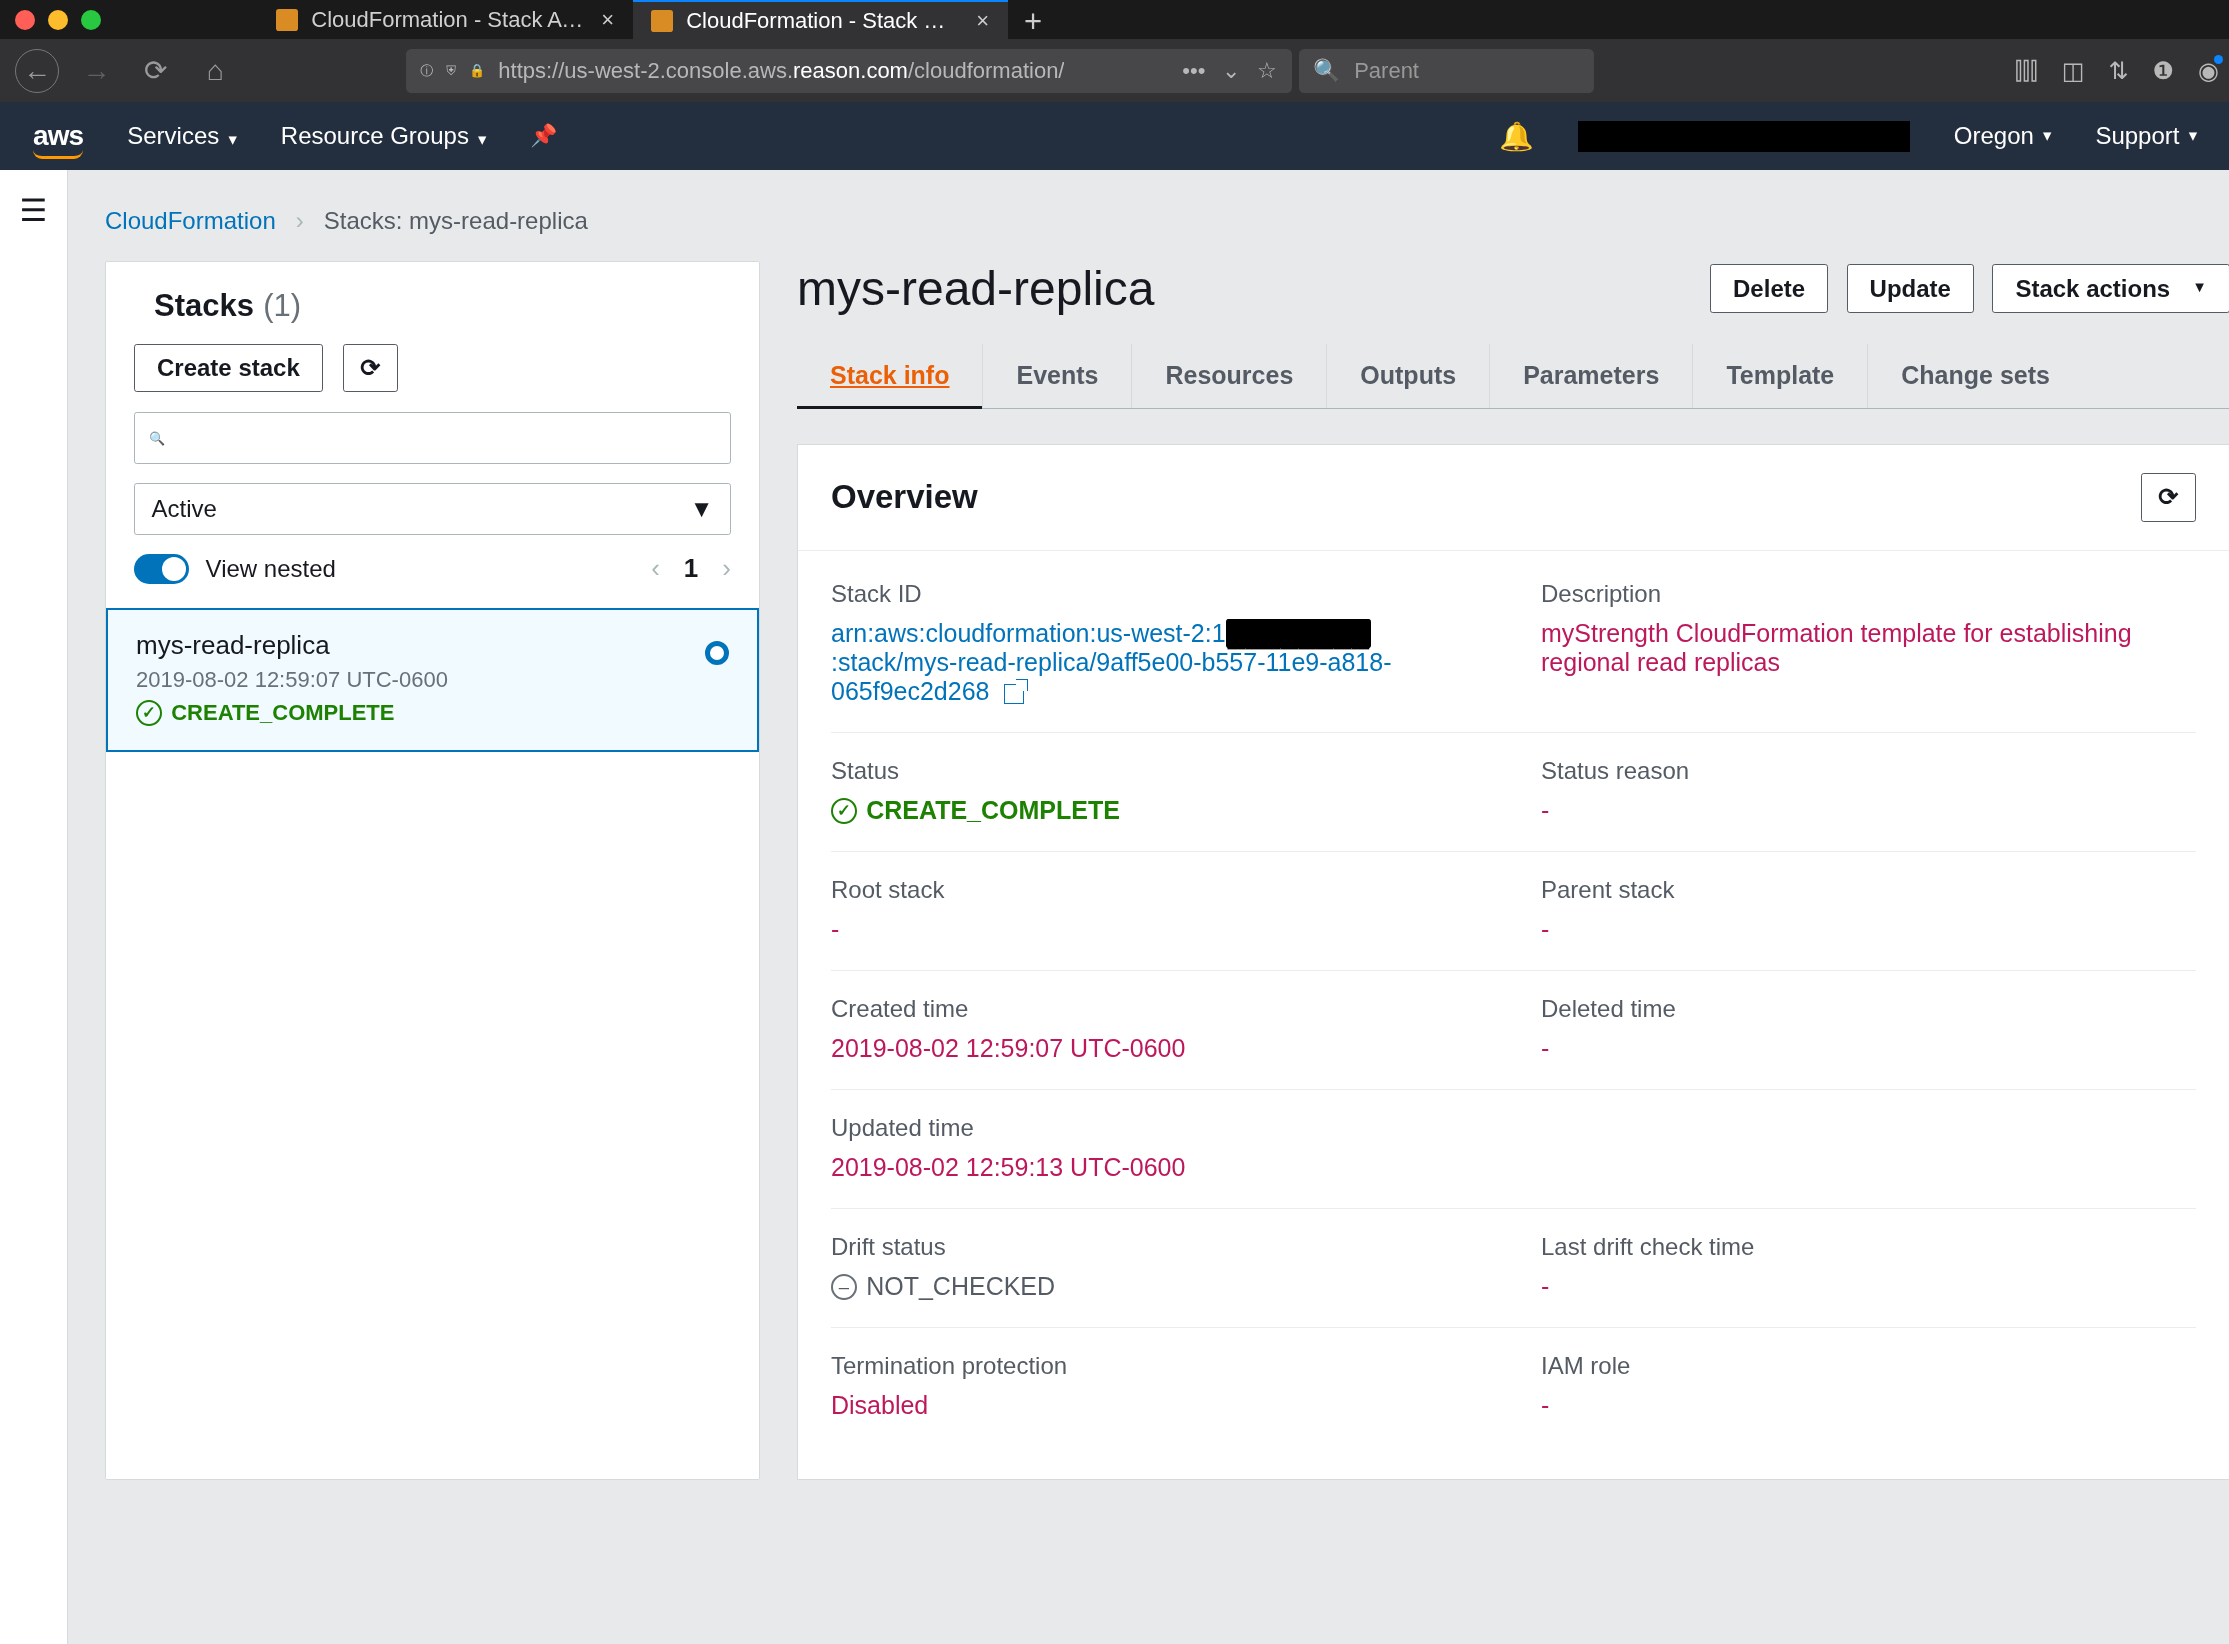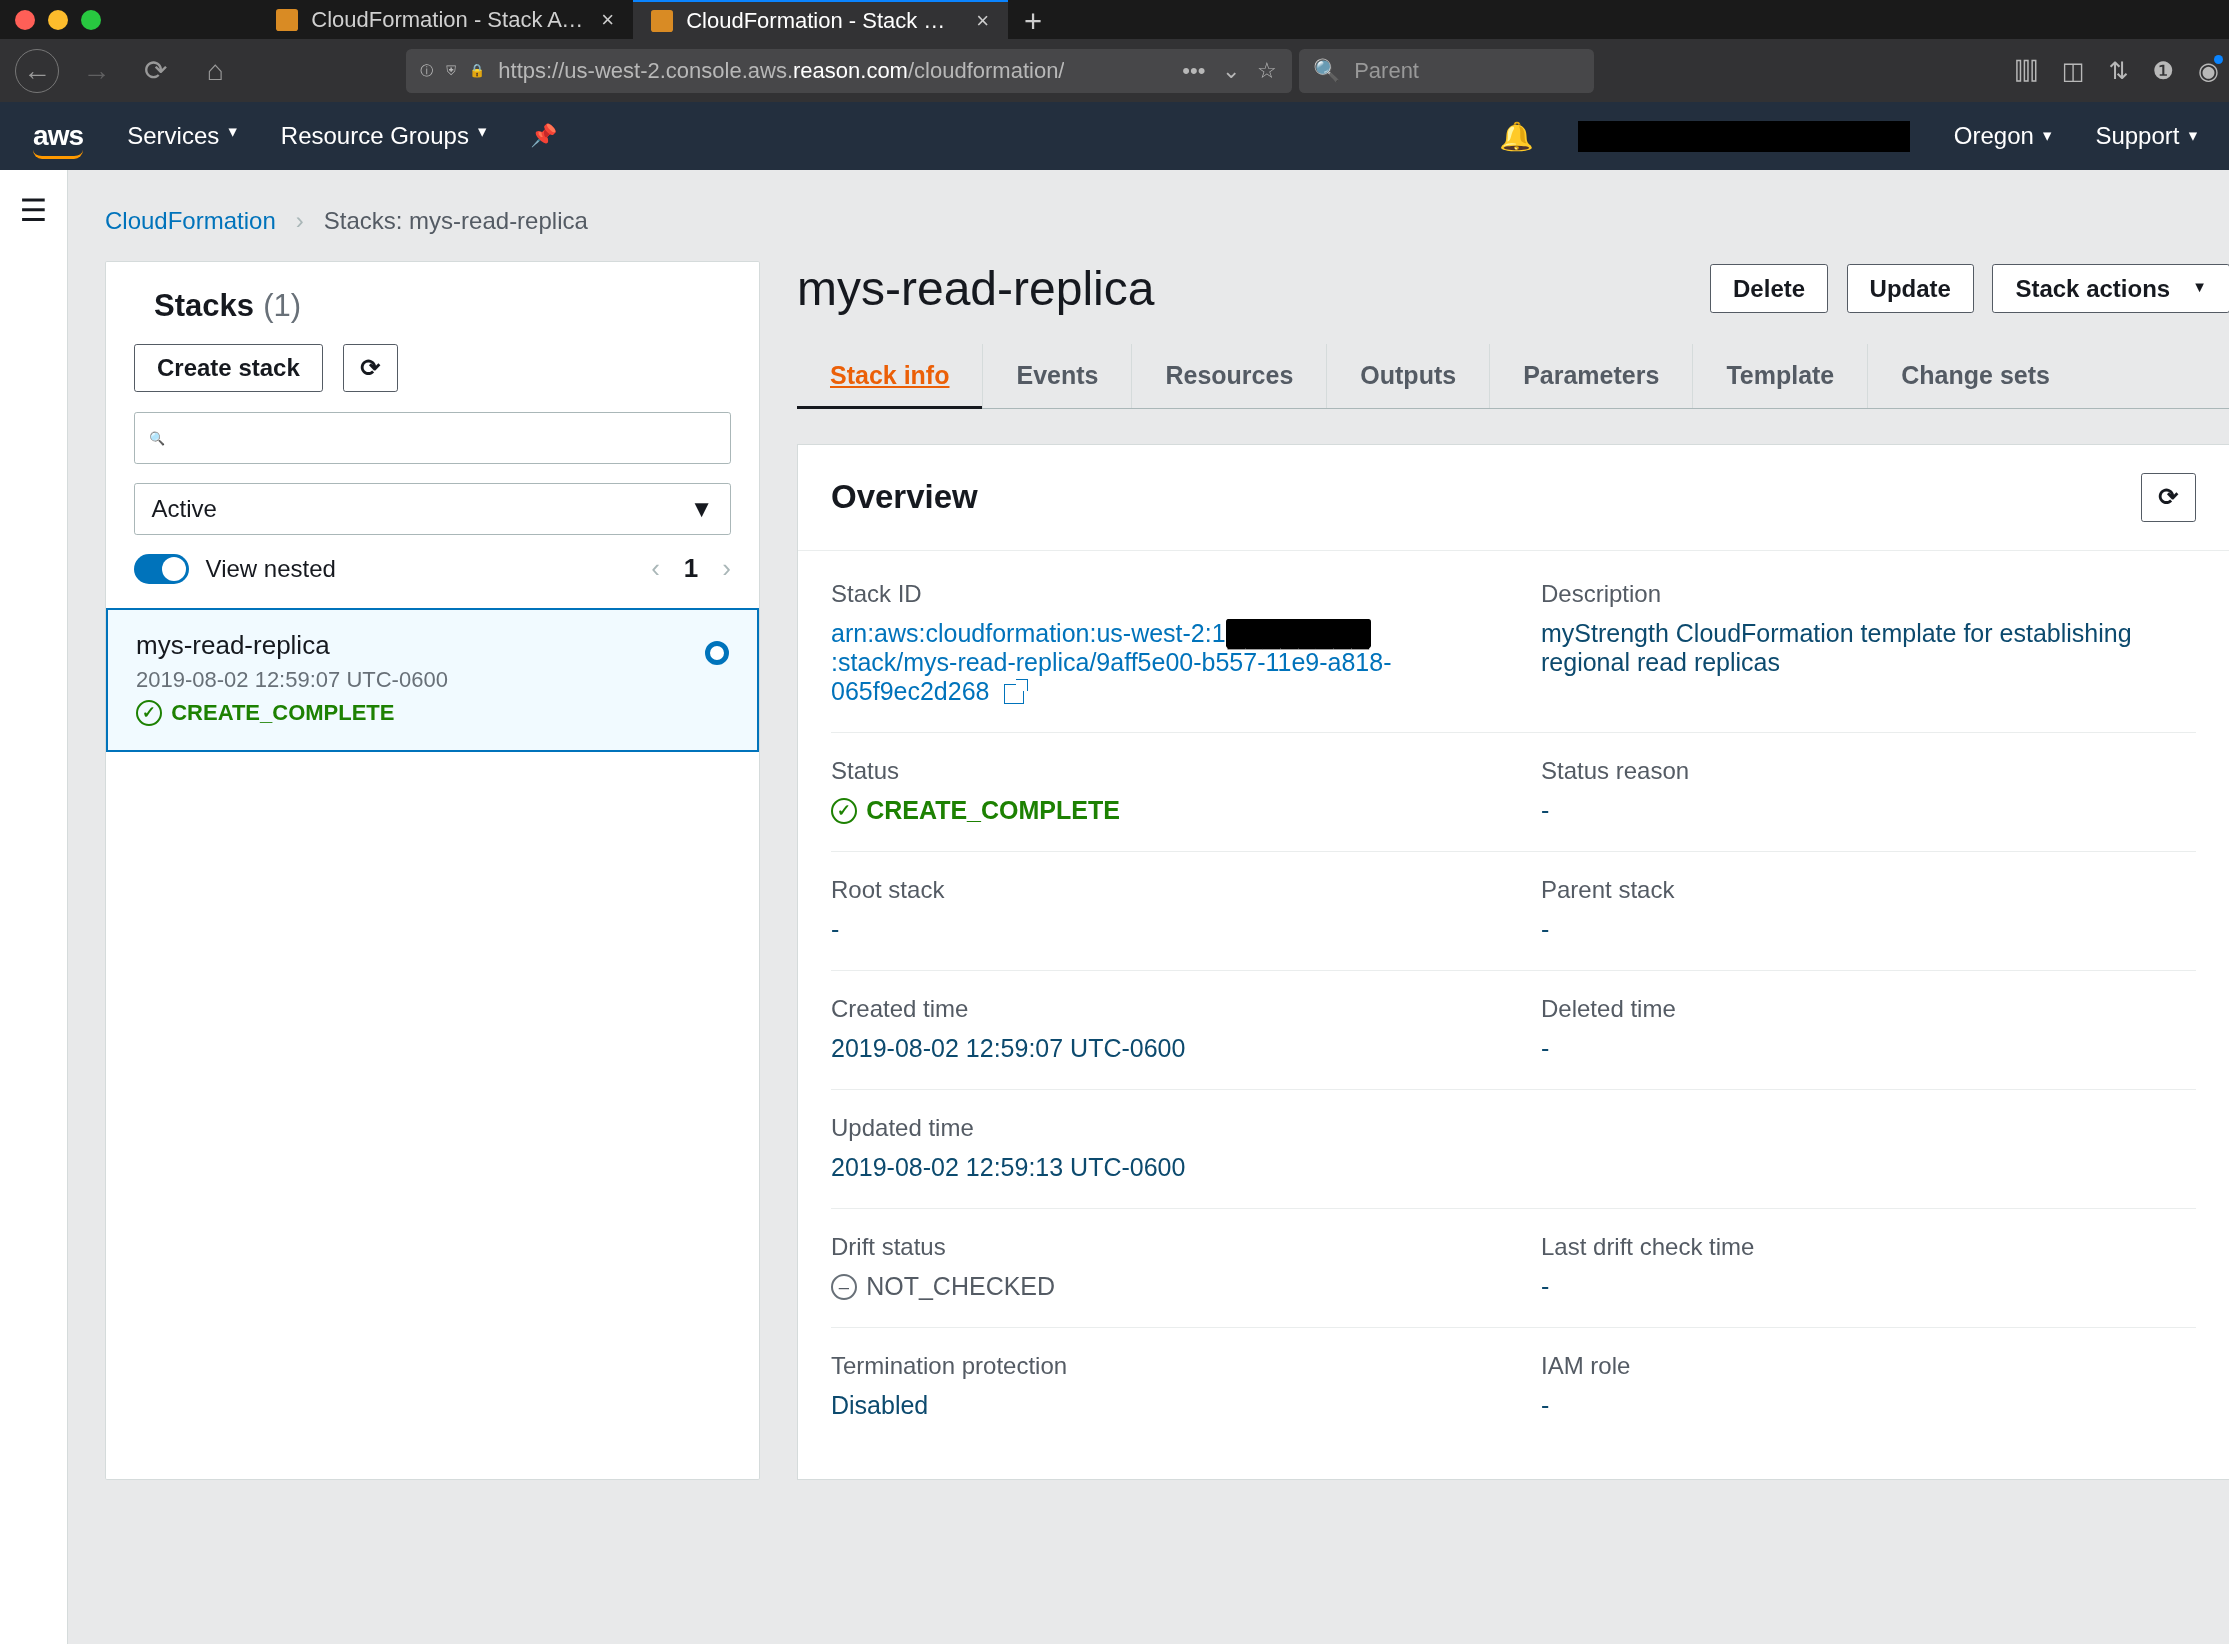--- a/index.html
+++ b/index.html
@@ -60,21 +60,21 @@
   .tbar-icons .dot{ position:relative;}
   .tbar-icons .dot::after{content:"";position:absolute;top:-1.8px;right:-3.7px;width:9.2px;height:9.2px;background:#0a84ff;border-radius:50%;}
 
   
   .aws-nav{
     height:68px; background:#232f3e; display:flex; align-items:center;
     padding:0 33px; color:#fff; font-size:24px; gap:44px;
   }
   .aws-logo{ font-weight:bold; letter-spacing:-0.9px; font-size:28px; color:#fff; position:relative;}
   .aws-logo .smile{position:absolute;left:0;right:0;bottom:-7.4px;height:9.2px;border-bottom:3.7px solid #ff9900;border-radius:0 0 46px 46px;}
-  .nav-item{ display:flex; align-items:flex-start; gap:9.2px;}
+  .nav-item{ display:flex; align-items:flex-end; gap:9.2px;}
   .caret-down{ font-size:16.6px;}
   .pin{font-size:22px;}
   .nav-spacer{flex:1;}
   .bell{ font-size:28px;}
   .account-blackout{ width:332px; height:31px; background:#000;}
   .region,.support{ display:flex; align-items:center; gap:9.2px;}
 
   
   .app-shell{ display:flex; height:calc(1645px - 39px - 63px - 68px); }
   .rail{
@@ -156,21 +156,21 @@
   }
   .ov-title{ font-size:33px; font-weight:800;}
   .ov-body{ padding:5.5px 33px 33px 33px;}
   .ov-row{
     display:flex; gap:55px; border-bottom:0.9px solid #eaeded;
     padding:24px 0 26px 0;
   }
   .ov-row:last-child{border-bottom:none;}
   .ov-col{ flex:1; min-width:0;}
   .ov-label{ font-size:24px; color:#545b64; margin-bottom:11px;}
-  .ov-value{ font-size:25px; color:#0c4a6e;}
+  .ov-value{ font-size:25px; color:#be185d;}
   .ov-value.link{ color:#0073bb;}
   .ov-value.green{ color:#1d8102; font-weight:600; display:flex;align-items:center;gap:9.2px;}
   .ov-value.muted{ color:#545b64; display:flex;align-items:center;gap:9.2px;}
   .dash-circ{display:inline-flex;width:26px;height:26px;border:2.8px solid #687078;border-radius:50%;align-items:center;justify-content:center;font-size:18.5px;}
   .ext-icon{ display:inline-block; width:20px;height:20px;border:1.8px solid #0073bb; position:relative; margin-left:7.4px; vertical-align:middle;}
   .ext-icon::after{content:"";position:absolute;width:11px;height:11px;border-top:1.8px solid #0073bb;border-right:1.8px solid #0073bb;top:-5.5px;right:-5.5px;background:#fff;}
   .redact{ display:inline-block; background:#000; color:#000; border-radius:2.8px; padding:0 1.8px;}
 </style>
 </head>
 <body>

